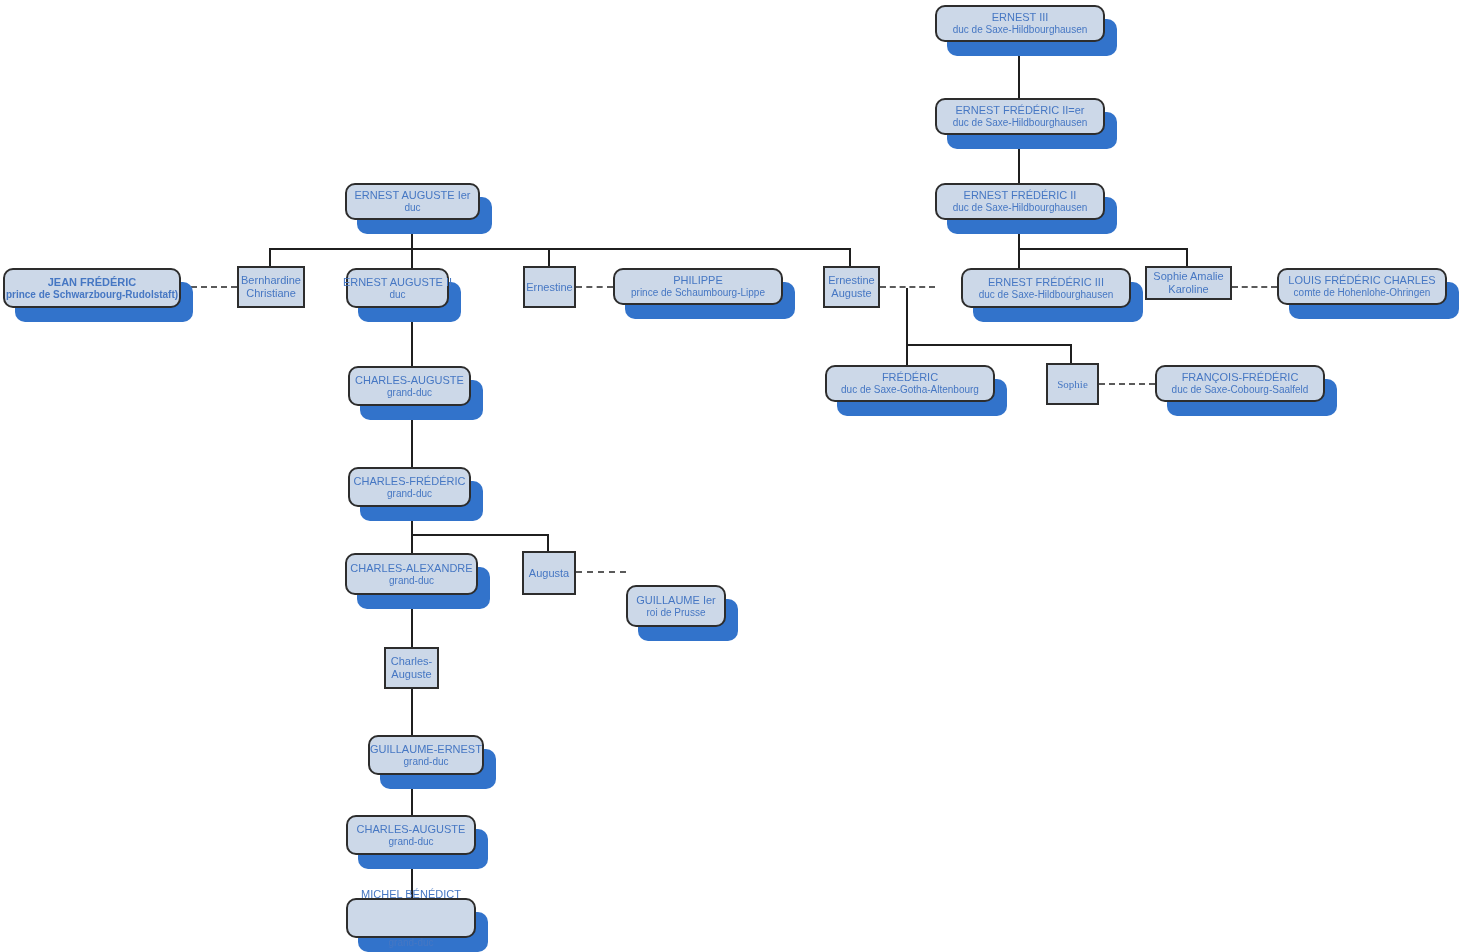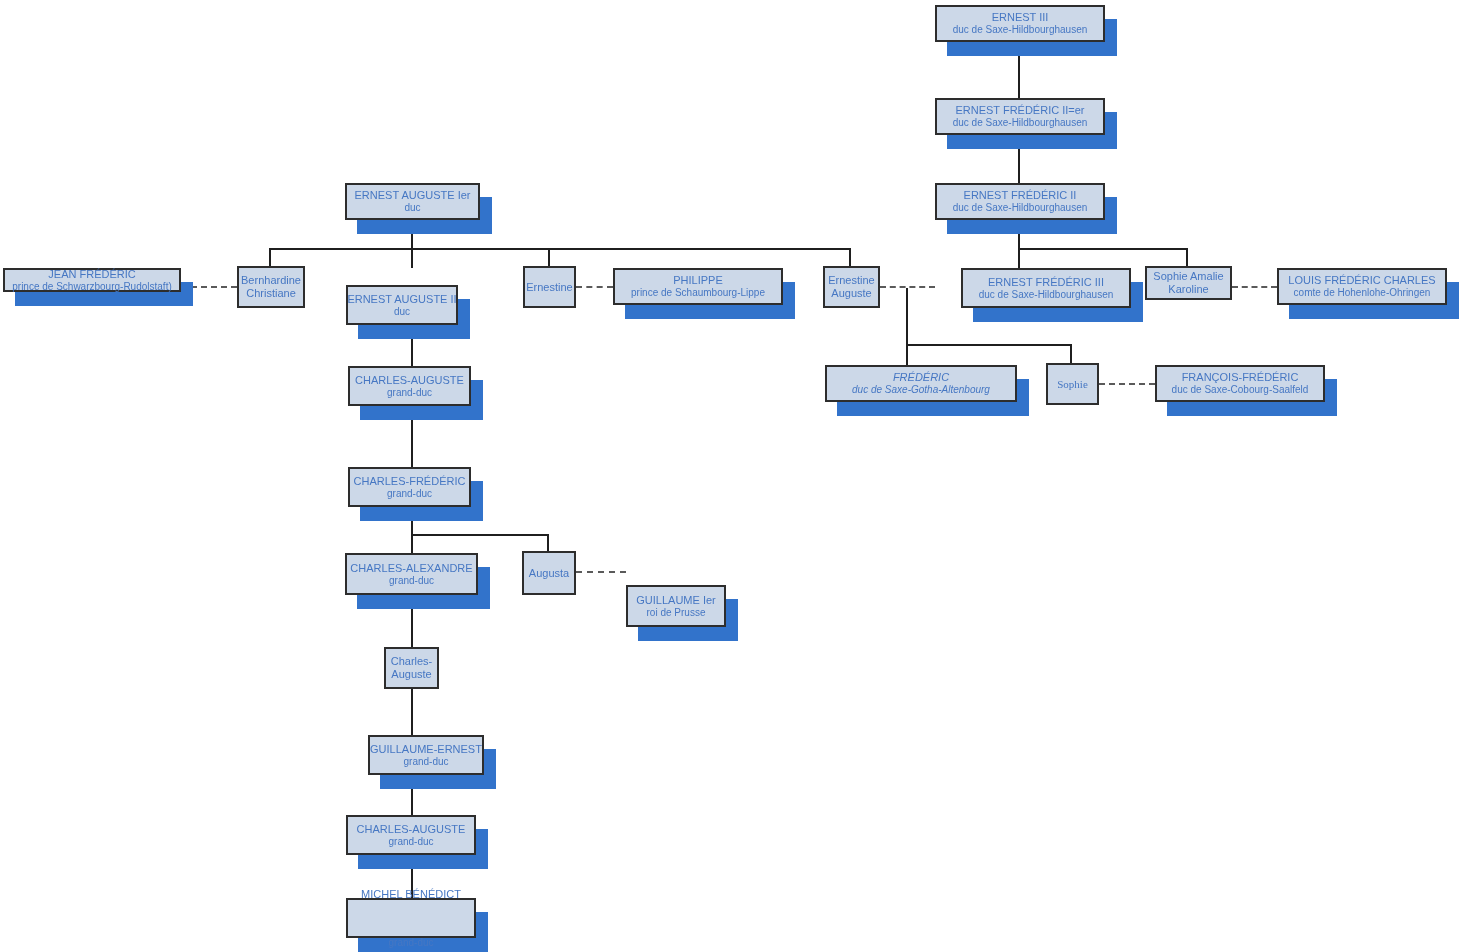--- a/index.html
+++ b/index.html
@@ -18,20 +18,21 @@
     display:flex;
     flex-direction:column;
     align-items:center;
     justify-content:center;
     text-align:center;
     color:#4677c3;
     z-index:2;
   }
   .node.shadow{
     box-shadow:12px 14px 0 0 #3273cb;
+    border-radius:10px;
   }
   .node .l1{font-size:11px;line-height:13px;white-space:nowrap;}
   .node .l2{font-size:10px;line-height:12px;white-space:nowrap;}
   .lv{position:absolute;width:2px;background:#1f1f1f;z-index:1;}
   .lh{position:absolute;height:2px;background:#1f1f1f;z-index:1;}
   .ld{position:absolute;height:0;border-top:2px dashed #5a5a5a;z-index:1;}
 </style>
 </head>
 <body>
 
@@ -88,44 +89,44 @@
     <span class="l2">duc de Saxe-Hildbourghausen</span>
   </div>
   <div class="node" style="left:1145px;top:266px;width:87px;height:34px;">
     <span class="l1">Sophie Amalie</span>
     <span class="l1">Karoline</span>
   </div>
   <div class="node shadow" style="left:1277px;top:268px;width:170px;height:37px;">
     <span class="l1">LOUIS FRÉDÉRIC CHARLES</span>
     <span class="l2">comte de Hohenlohe-Ohringen</span>
   </div>
-  <div class="node shadow" style="left:825px;top:365px;width:192px;height:37px;font-style:italic;">
+  <div class="node shadow" style="left:825px;top:365px;width:170px;height:37px;">
     <span class="l1">FRÉDÉRIC</span>
     <span class="l2">duc de Saxe-Gotha-Altenbourg</span>
   </div>
   <div class="node" style="left:1046px;top:363px;width:53px;height:42px;font-family:Liberation Serif, serif;">
     <span class="l1">Sophie</span>
   </div>
   <div class="node shadow" style="left:1155px;top:365px;width:170px;height:37px;">
     <span class="l1">FRANÇOIS-FRÉDÉRIC</span>
     <span class="l2">duc de Saxe-Cobourg-Saalfeld</span>
   </div>
   <div class="node shadow" style="left:345px;top:183px;width:135px;height:37px;">
     <span class="l1">ERNEST AUGUSTE Ier</span>
     <span class="l2">duc</span>
   </div>
-  <div class="node shadow" style="left:3px;top:268px;width:178px;height:24px;">
+  <div class="node shadow" style="left:3px;top:268px;width:178px;height:40px;font-weight:bold;">
     <span class="l1">JEAN FRÉDÉRIC</span>
     <span class="l2">prince de Schwarzbourg-Rudolstaft)</span>
   </div>
   <div class="node" style="left:237px;top:266px;width:68px;height:42px;">
     <span class="l1">Bernhardine</span>
     <span class="l1">Christiane</span>
   </div>
-  <div class="node shadow" style="left:346px;top:268px;width:112px;height:40px;margin-top:17px;">
+  <div class="node shadow" style="left:346px;top:268px;width:103px;height:40px;">
     <span class="l1">ERNEST AUGUSTE II</span>
     <span class="l2">duc</span>
   </div>
   <div class="node" style="left:523px;top:266px;width:53px;height:42px;">
     <span class="l1">Ernestine</span>
   </div>
   <div class="node shadow" style="left:613px;top:268px;width:170px;height:37px;">
     <span class="l1">PHILIPPE</span>
     <span class="l2">prince de Schaumbourg-Lippe</span>
   </div>

